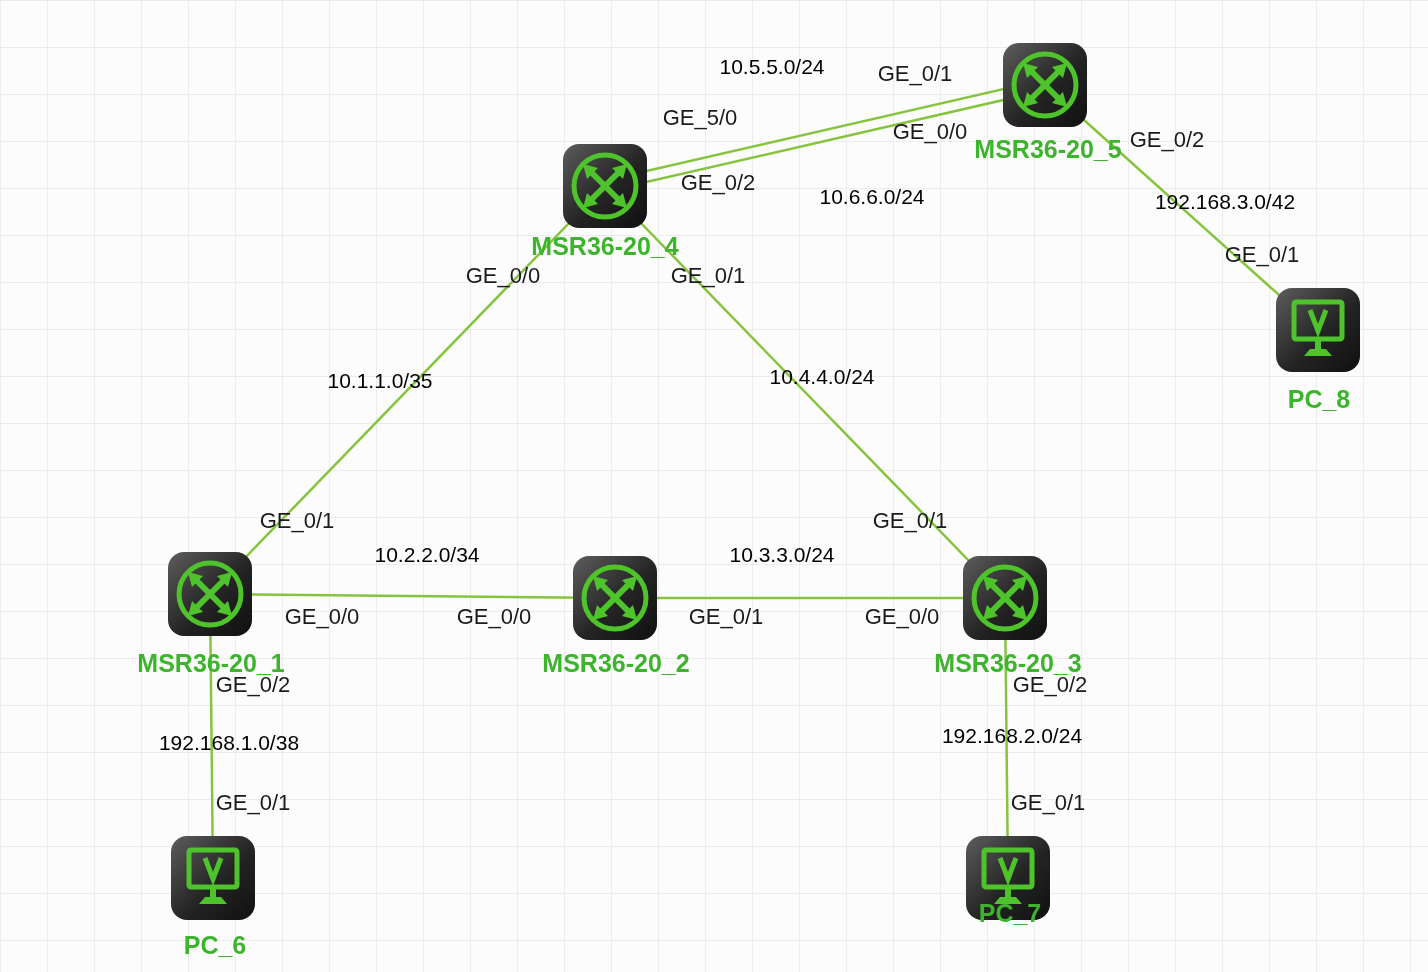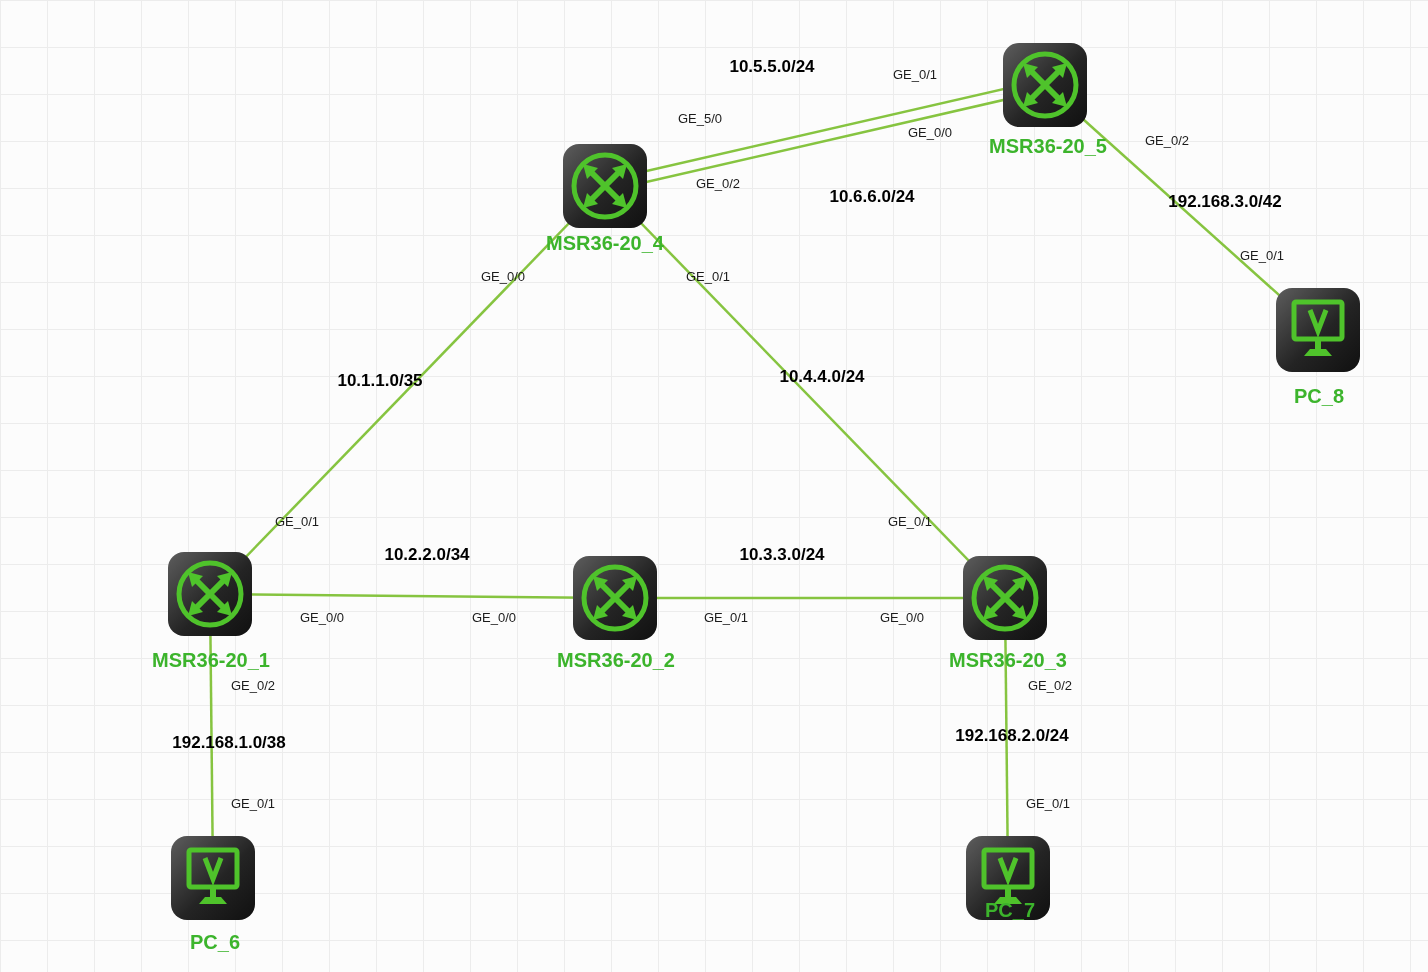--- a/index.html
+++ b/index.html
@@ -23,36 +23,36 @@
   .link-line { stroke: #86C440; stroke-width: 2.5; }
   .device {
     position: absolute;
     width: 86px; height: 86px;
   }
   .device-label {
     position: absolute;
     transform: translate(-50%, 0);
     color: #3CB42C;
     font-weight: bold;
-    font-size: 20px;
+    font-size: 25px;
     white-space: nowrap;
   }
   .iface-label {
     position: absolute;
     transform: translate(-50%, -50%);
     color: #1b1b1b;
-    font-size: 13px;
+    font-size: 22px;
     white-space: nowrap;
   }
   .net-label {
     position: absolute;
     transform: translate(-50%, -50%);
     color: #000000;
-    font-weight: bold;
-    font-size: 17px;
+    font-weight: normal;
+    font-size: 21px;
     white-space: nowrap;
   }
   .icon-defs { position: absolute; width: 0; height: 0; }
 </style>
 </head>
 <body>
 
 <svg class="icon-defs" aria-hidden="true">
   <defs>
     <linearGradient id="devGrad" x1="0" y1="0" x2="1" y2="1">

